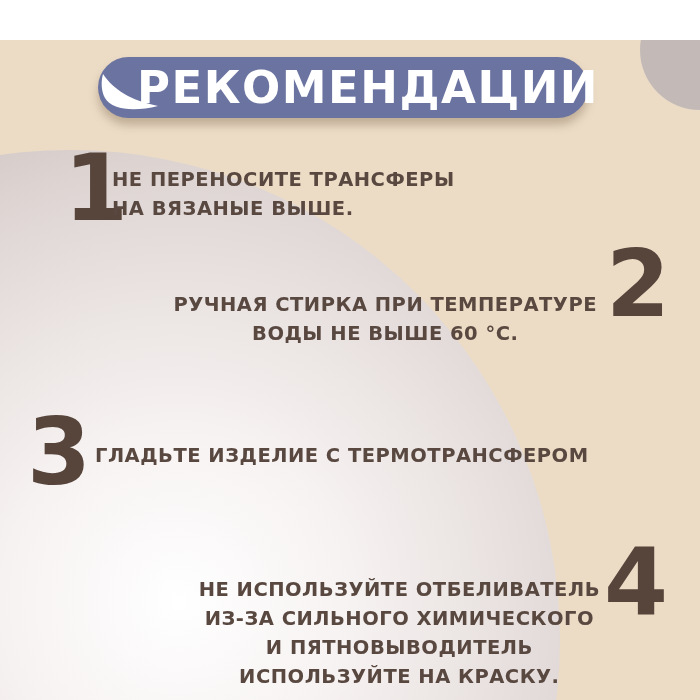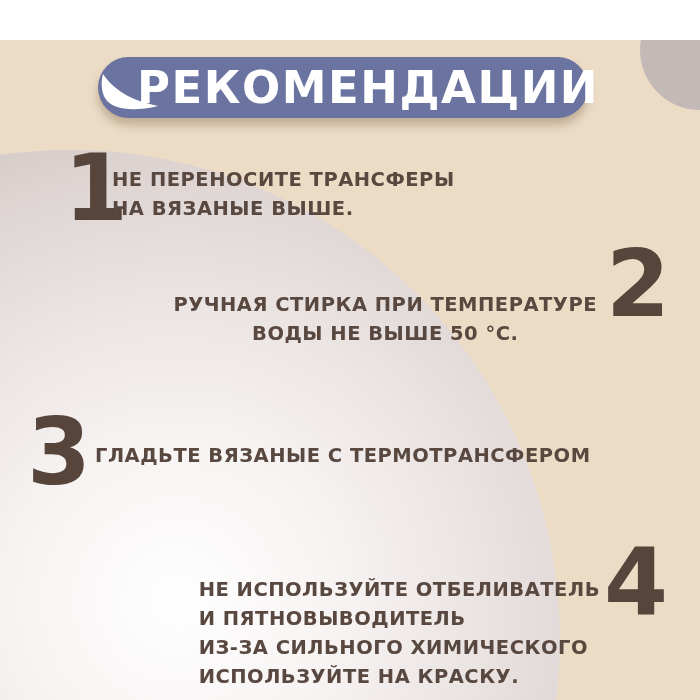--- a/index.html
+++ b/index.html
@@ -91,21 +91,21 @@
     color: var(--body-text, #594840);
     font-size: 19.5px;
     font-weight: bold;
     line-height: 29px;
     letter-spacing: 0.5px;
     white-space: nowrap;
   }
   .t1 { left: 112px;  top: 125px; text-align: left; }
   .t2 { right: 103px; top: 250px; text-align: center; }
   .t3 { left: 95px;   top: 401px; text-align: left; }
-  .t4 { right: 100px; top: 535px; text-align: left; }
+  .t4 { right: 100px; top: 535px; text-align: center; }
   .t3 .line.indent { padding-left: 13px; }
 </style>
 </head>
 <body>
 
 <div class="canvas">
 
   <div class="sphere"></div>
   <div class="corner-circle"></div>
 
@@ -118,29 +118,29 @@
 
   <div class="num n1">1</div>
   <div class="txt t1">
     <div class="line">НЕ ПЕРЕНОСИТЕ ТРАНСФЕРЫ</div>
     <div class="line">НА ВЯЗАНЫЕ ВЫШЕ.</div>
   </div>
 
   <div class="num n2">2</div>
   <div class="txt t2">
     <div class="line">РУЧНАЯ СТИРКА ПРИ ТЕМПЕРАТУРЕ</div>
-    <div class="line">ВОДЫ НЕ ВЫШЕ 50 °C.</div>
+    <div class="line">ВОДЫ НЕ ВЫШЕ 60 °C.</div>
   </div>
 
   <div class="num n3">3</div>
   <div class="txt t3">
-    <div class="line">ГЛАДЬТЕ ВЯЗАНЫЕ С ТЕРМОТРАНСФЕРОМ</div>
+    <div class="line">ГЛАДЬТЕ ИЗДЕЛИЕ С ТЕРМОТРАНСФЕРОМ</div>
   </div>
 
   <div class="num n4">4</div>
   <div class="txt t4">
     <div class="line">НЕ ИСПОЛЬЗУЙТЕ ОТБЕЛИВАТЕЛЬ</div>
+    <div class="line">ИЗ-ЗА СИЛЬНОГО ХИМИЧЕСКОГО</div>
     <div class="line">И ПЯТНОВЫВОДИТЕЛЬ</div>
-    <div class="line">ИЗ-ЗА СИЛЬНОГО ХИМИЧЕСКОГО</div>
     <div class="line">ИСПОЛЬЗУЙТЕ НА КРАСКУ.</div>
   </div>
 
 </div>
 
 </body></html>

